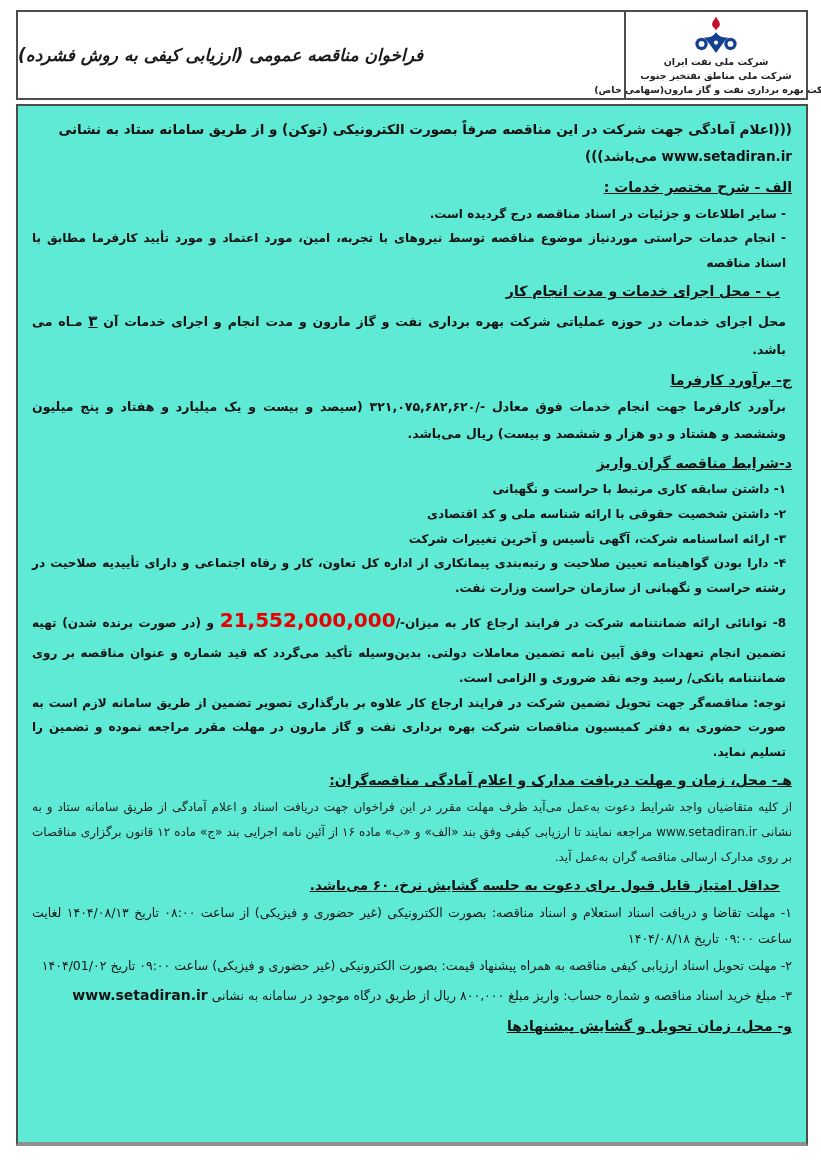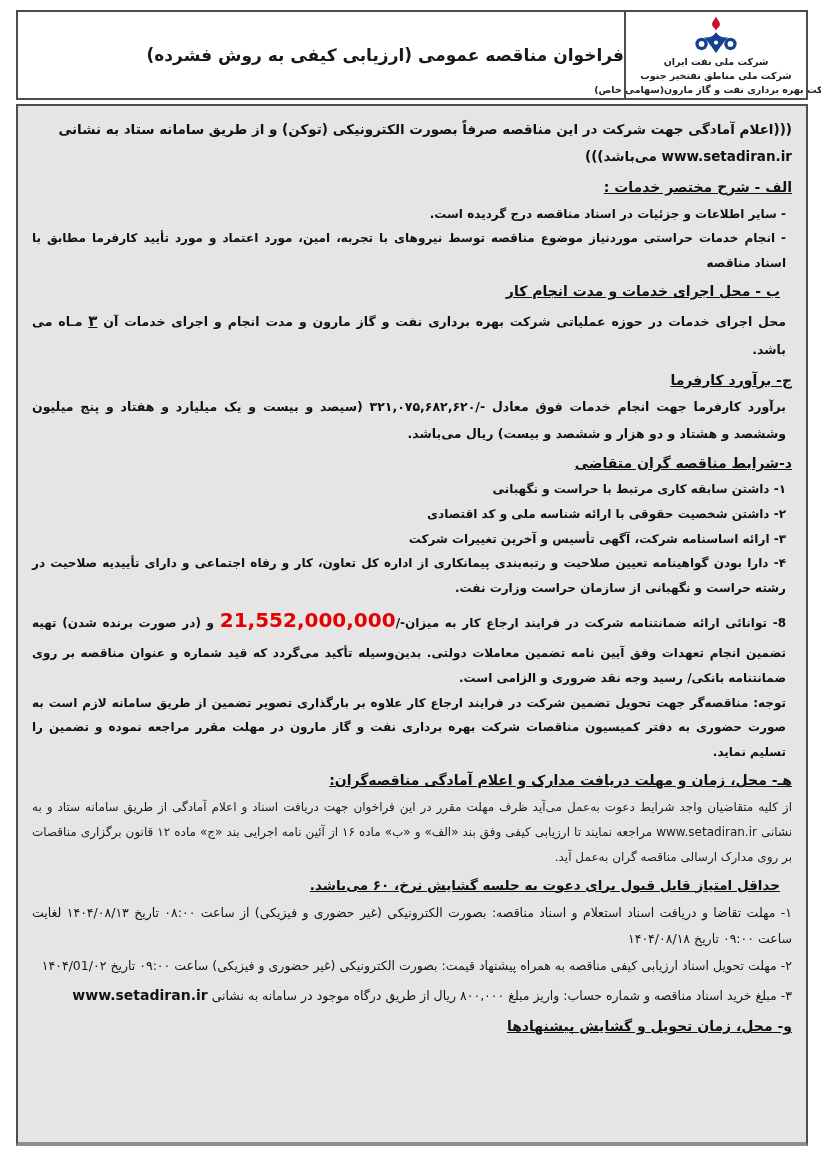--- a/index.html
+++ b/index.html
@@ -15,31 +15,31 @@
   .logo-cell{
     width:180px;border-left:none;border-right:none;
     border-inline-end:none;border-inline-start:none;
     border-left:0;
     border-right:0;
     padding:3px 4px 2px 4px;
     display:flex;flex-direction:column;align-items:center;justify-content:flex-start;
     border-inline:0;
   }
   .logo-divider{width:2px;background:#4d4d4d;height:100%;}
-  .title-cell{flex:1;display:flex;align-items:center;justify-content:flex-start;}
+  .title-cell{flex:1;display:flex;align-items:center;justify-content:flex-end;font-style:italic;}
   .doc-title{font-size:17px;font-weight:bold;color:#1a1a1a;}
   .company-lines{display:flex;flex-direction:column;align-items:center;gap:1px;margin-top:1px;}
   .company-line{font-size:9.5px;font-weight:bold;color:#222;white-space:nowrap;line-height:1.35;}
   .logo{width:44px;height:40px;flex:0 0 auto;}
 
   
   .content-box{
     position:absolute;right:13px;top:104px;width:792px;height:1042px;
     border:2px solid #4d4d4d;border-bottom:4px solid #8f8f8f;
-    padding:8px 14px 6px 14px;background:#e5e5e5;
+    padding:8px 14px 6px 14px;background:#5eead4;
   }
   .announce{font-size:13.5px;font-weight:bold;text-align:right;line-height:2;margin:2px 0 4px 0;}
   .tender-title{
     font-size:15px;font-weight:bold;text-align:justify;line-height:2.3;
     text-decoration:underline;margin:0 0 6px 0;
   }
   .sec-heading{
     font-size:14px;font-weight:bold;text-decoration:underline;line-height:1.9;margin:3px 0 1px 0;
   }
   .list-item{font-size:12px;font-weight:bold;line-height:2.05;text-align:justify;padding-right:6px;}
@@ -95,21 +95,21 @@
     <div class="sec-heading">الف - شرح مختصر خدمات :</div>
     <div class="list-item">- سایر اطلاعات و جزئیات در اسناد مناقصه درج گردیده است.</div>
     <div class="list-item">- انجام خدمات حراستی موردنیاز موضوع مناقصه توسط نیروهای با تجربه، امین، مورد اعتماد و مورد تأیید کارفرما مطابق با اسناد مناقصه</div>
 
     <div class="sec-heading indent">ب - محل اجرای خدمات و مدت انجام کار</div>
     <p class="plain-par"><span>محل اجرای خدمات در حوزه عملیاتی شرکت بهره برداری نفت و گاز مارون و مدت انجام و اجرای خدمات آن </span><span class="duration-num">۳</span><span> مـاه می باشد.</span></p>
 
     <div class="sec-heading">ج- برآورد کارفرما</div>
     <p class="plain-par"><span>برآورد کارفرما جهت انجام خدمات فوق معادل -/</span><span>۳۲۱,۰۷۵,۶۸۲,۶۲۰</span><span> (سیصد و بیست و یک میلیارد و هفتاد و پنج میلیون وششصد و هشتاد و دو هزار و ششصد و بیست) ریال می‌باشد.</span></p>
 
-    <div class="sec-heading">د-شرایط مناقصه گران متقاضی</div>
+    <div class="sec-heading">د-شرایط مناقصه گران واریز</div>
     <div class="list-item">۱- داشتن سابقه کاری مرتبط با حراست و نگهبانی</div>
     <div class="list-item">۲- داشتن شخصیت حقوقی با ارائه شناسه ملی و کد اقتصادی</div>
     <div class="list-item">۳- ارائه اساسنامه شرکت، آگهی تأسیس و آخرین تغییرات شرکت</div>
     <div class="list-item">۴- دارا بودن گواهینامه تعیین صلاحیت و رتبه‌بندی پیمانکاری از اداره کل تعاون، کار و رفاه اجتماعی و دارای تأییدیه صلاحیت در رشته حراست و نگهبانی از سازمان حراست وزارت نفت.</div>
     <div class="list-item"><span>8- توانائی ارائه ضمانتنامه شرکت در فرایند ارجاع کار به میزان-/</span><span class="big-red">21,552,000,000</span><span> و (در صورت برنده شدن) تهیه تضمین انجام تعهدات وفق آیین نامه تضمین معاملات دولتی. </span><span>بدین‌وسیله تأکید می‌گردد که قید شماره و عنوان مناقصه بر روی ضمانتنامه بانکی/ رسید وجه نقد ضروری و الزامی است.</span></div>
     <div class="list-item">توجه: مناقصه‌گر جهت تحویل تضمین شرکت در فرایند ارجاع کار علاوه بر بارگذاری تصویر تضمین از طریق سامانه لازم است به صورت حضوری به دفتر کمیسیون مناقصات شرکت بهره برداری نفت و گاز مارون در مهلت مقرر مراجعه نموده و تضمین را تسلیم نماید.</div>
 
     <div class="sec-heading">هـ- محل، زمان و مهلت دریافت مدارک و اعلام آمادگی مناقصه‌گران:</div>
     <p class="intro-par">از کلیه متقاضیان واجد شرایط دعوت به‌عمل می‌آید ظرف مهلت مقرر در این فراخوان جهت دریافت اسناد و اعلام آمادگی از طریق سامانه ستاد و به نشانی www.setadiran.ir مراجعه نمایند تا ارزیابی کیفی وفق بند «الف» و «ب» ماده ۱۶ از آئین نامه اجرایی بند «ج» ماده ۱۲ قانون برگزاری مناقصات بر روی مدارک ارسالی مناقصه گران به‌عمل آید.</p>
     <div class="min-score">حداقل امتیاز قابل قبول برای دعوت به جلسه گشایش نرخ، ۶۰ می‌باشد.</div>

